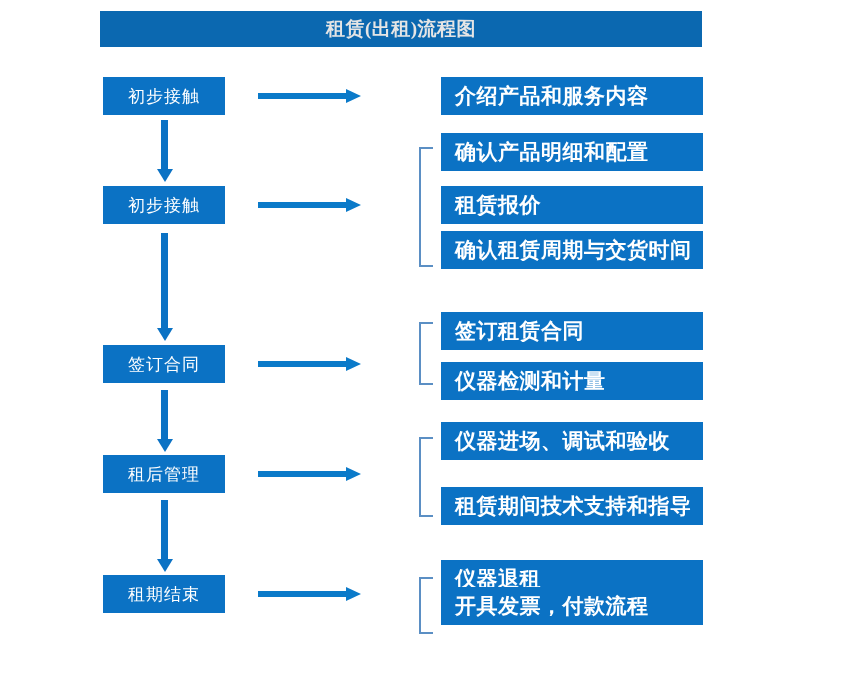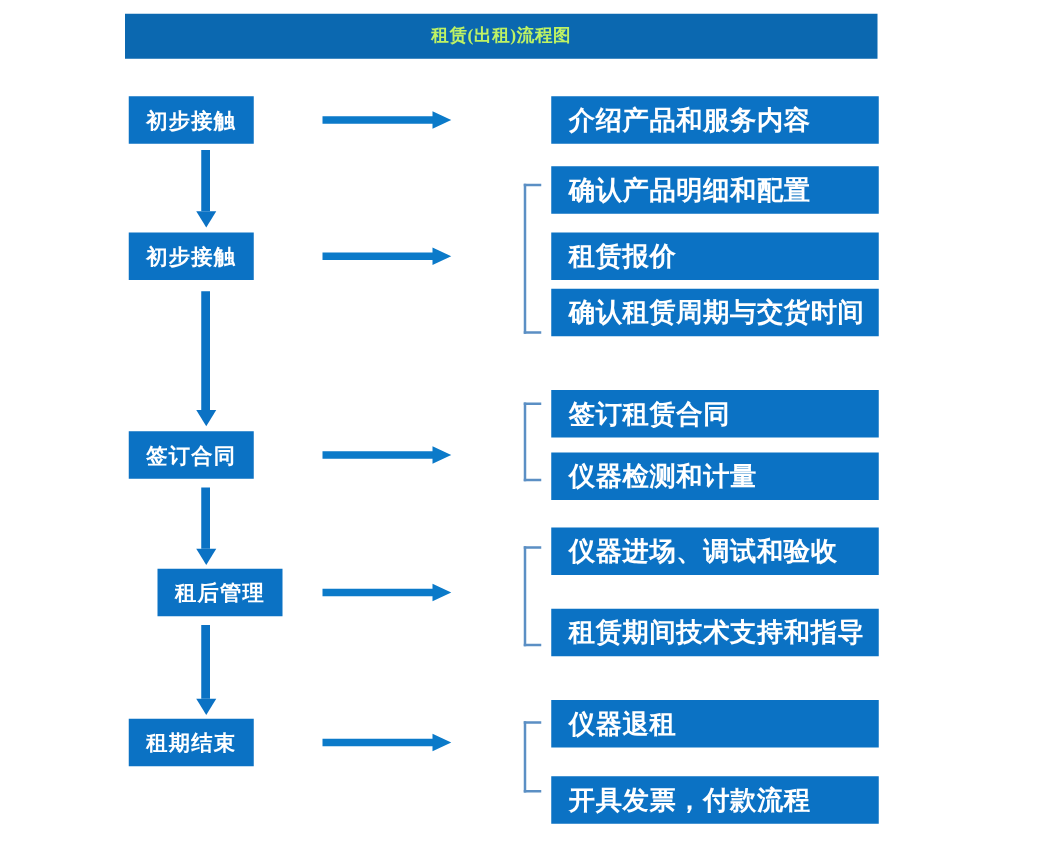--- a/index.html
+++ b/index.html
@@ -23,42 +23,42 @@
   }
 
   
   .title-bar {
     position: absolute;
     left: 100px;
     top: 11px;
     width: 602px;
     height: 36px;
     background: #0b68b0;
-    color: #bef264;
+    color: #e5e5e5;
     display: flex;
     align-items: center;
     justify-content: center;
-    font-size: 14px;
+    font-size: 19px;
     font-weight: bold;
     letter-spacing: 0.5px;
   }
 
   
   .stage-box {
     position: absolute;
     left: 103px;
-    width: 100px;
+    width: 122px;
     height: 38px;
     background: #0b72c4;
     color: #ffffff;
     display: flex;
     align-items: center;
     justify-content: center;
     font-size: 17px;
-    font-weight: bold;
+    font-weight: normal;
     letter-spacing: 1px;
   }
 
   
   .detail-box {
     position: absolute;
     left: 441px;
     width: 262px;
     height: 38px;
     background: #0b72c4;
@@ -133,21 +133,21 @@
 </head>
 <body>
 
 <div id="canvas">
 
   <div class="title-bar">租赁(出租)流程图</div>
 
   <div class="stage-box" style="top:77px;">初步接触</div>
   <div class="stage-box" style="top:186px;">初步接触</div>
   <div class="stage-box" style="top:345px;">签订合同</div>
-  <div class="stage-box" style="top:455px;margin-left:23px;">租后管理</div>
+  <div class="stage-box" style="top:455px;">租后管理</div>
   <div class="stage-box" style="top:575px;">租期结束</div>
 
   <div class="v-arrow" style="top:120px; height:62px;">
     <div class="shaft" style="height:49px;"></div>
     <div class="head" style="top:49px;"></div>
   </div>
 
   <div class="v-arrow" style="top:233px; height:108px;">
     <div class="shaft" style="height:95px;"></div>
     <div class="head" style="top:95px;"></div>
@@ -191,15 +191,15 @@
 
   <div class="detail-box" style="top:77px;">介绍产品和服务内容</div>
   <div class="detail-box" style="top:133px;">确认产品明细和配置</div>
   <div class="detail-box" style="top:186px;">租赁报价</div>
   <div class="detail-box" style="top:231px;">确认租赁周期与交货时间</div>
   <div class="detail-box" style="top:312px;">签订租赁合同</div>
   <div class="detail-box" style="top:362px;">仪器检测和计量</div>
   <div class="detail-box" style="top:422px;text-align:center;">仪器进场、调试和验收</div>
   <div class="detail-box" style="top:487px;">租赁期间技术支持和指导</div>
   <div class="detail-box" style="top:560px;">仪器退租</div>
-  <div class="detail-box" style="top:621px;">开具发票，付款流程</div>
+  <div class="detail-box" style="top:587px;">开具发票，付款流程</div>
 
 </div>
 
 </body></html>

